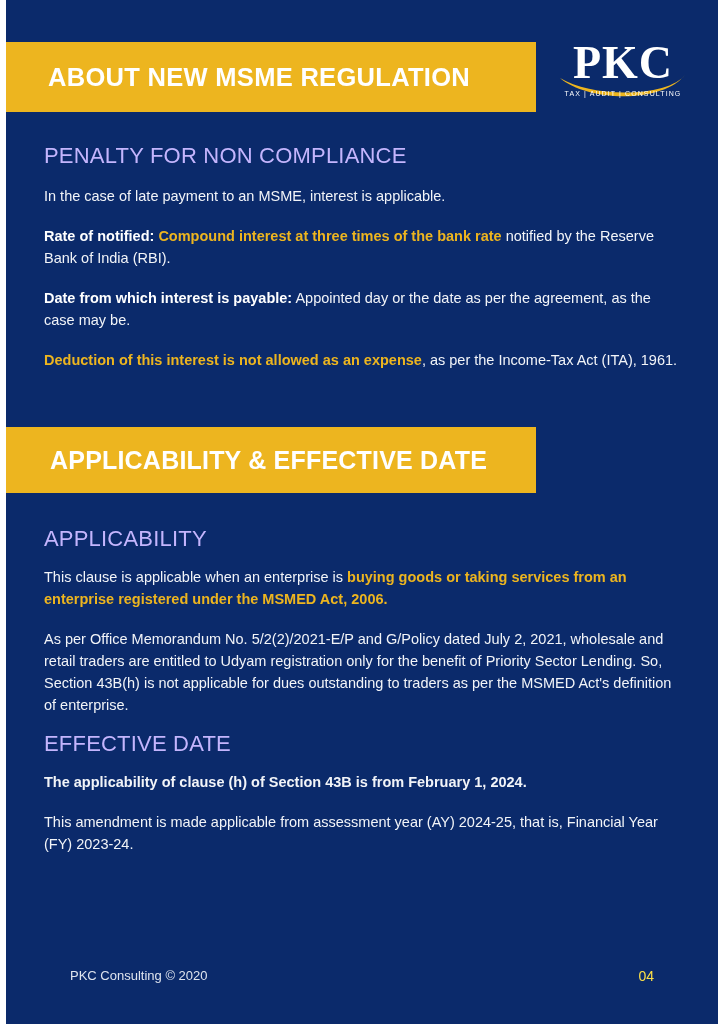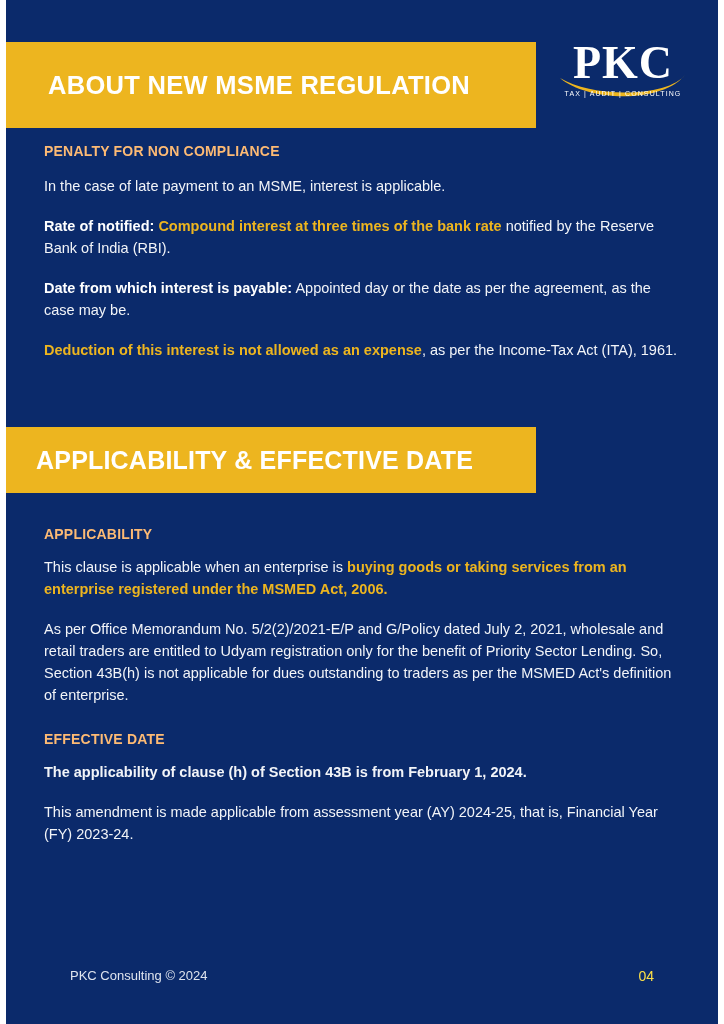--- a/index.html
+++ b/index.html
@@ -46,33 +46,33 @@
   .banner h1 {
     margin: 0;
     color: #ffffff;
     font-weight: bold;
     letter-spacing: 0.3px;
   }
   #banner-1 {
     left: 6px;
     top: 42px;
     width: 530px;
-    height: 86px;
+    height: 70px;
     padding-left: 42px;
     box-sizing: border-box;
   }
   #banner-1 h1 {
     font-size: 25.5px;
   }
   #banner-2 {
     left: 6px;
     top: 427px;
     width: 530px;
     height: 66px;
-    padding-left: 30px;
+    padding-left: 44px;
     box-sizing: border-box;
   }
   #banner-2 h1 {
     font-size: 25px;
     letter-spacing: 0.2px;
   }
 
   
   .logo {
     position: absolute;
@@ -111,23 +111,23 @@
   }
 
   
   .section {
     position: absolute;
     left: 44px;
     width: 636px;
     color: #ffffff;
   }
   .sub-head {
-    font-size: 14px;
-    font-weight: bold;
-    color: #fdba74;
+    font-size: 22px;
+    font-weight: normal;
+    color: #c4b5fd;
     margin: 0 0 16px 0;
     letter-spacing: 0.2px;
   }
   p.body {
     margin: 0 0 18px 0;
     font-size: 14.5px;
     line-height: 22px;
     color: #f2f4f8;
   }
   p.body:last-child { margin-bottom: 0; }
@@ -217,17 +217,17 @@
   </div>
 
   <div class="section" id="sec-effective">
     <h2 class="sub-head">EFFECTIVE DATE</h2>
 
     <p class="body tight y">The applicability of clause (h) of Section 43B is from February 1, 2024.</p>
     <p class="body">This amendment is made applicable from assessment year (AY) 2024-25, that is, Financial Year (FY) 2023-24.</p>
   </div>
 
   <div class="footer">
-    <div class="footer-left">PKC Consulting © 2024</div>
+    <div class="footer-left">PKC Consulting © 2020</div>
     <div class="footer-right">04</div>
   </div>
 
 </div>
 
 </body></html>

